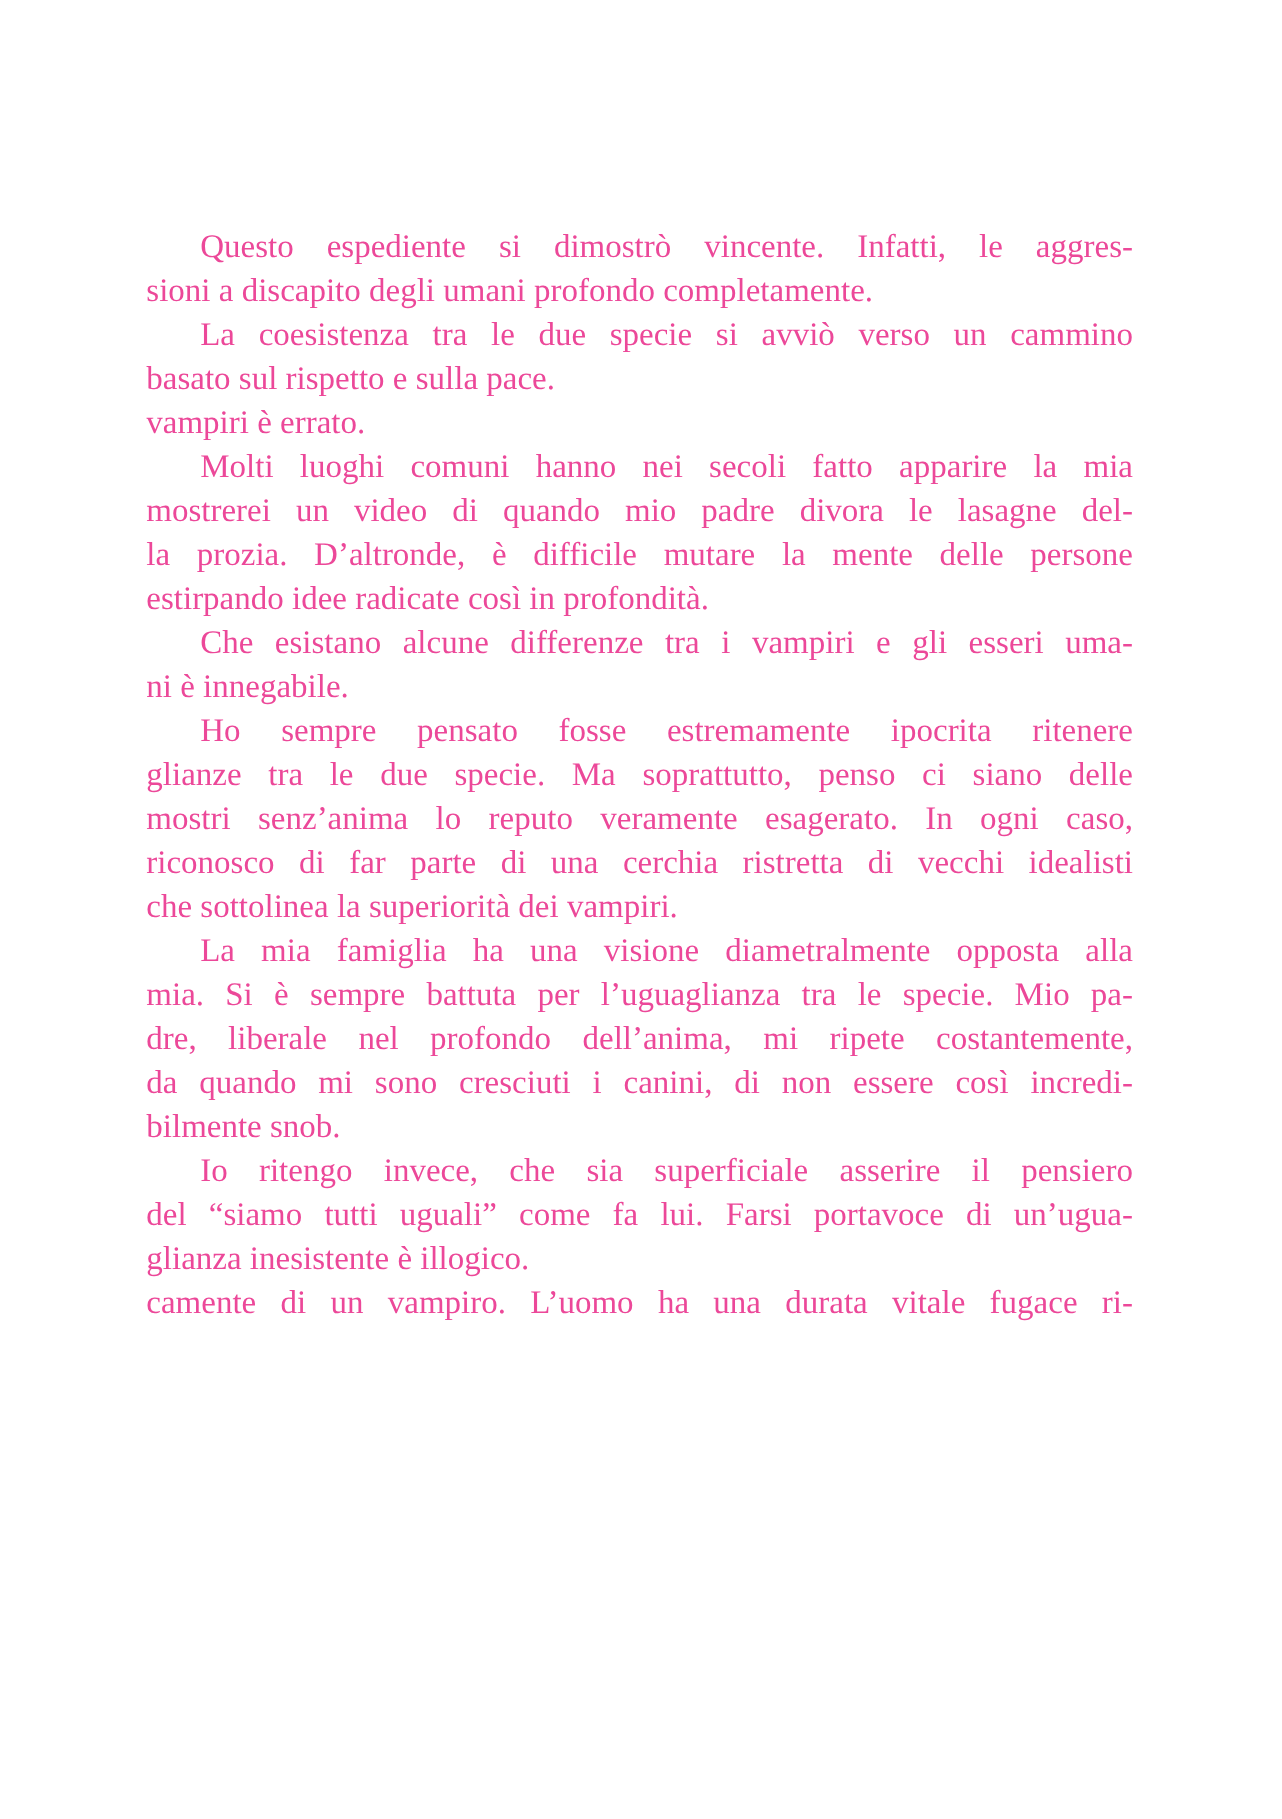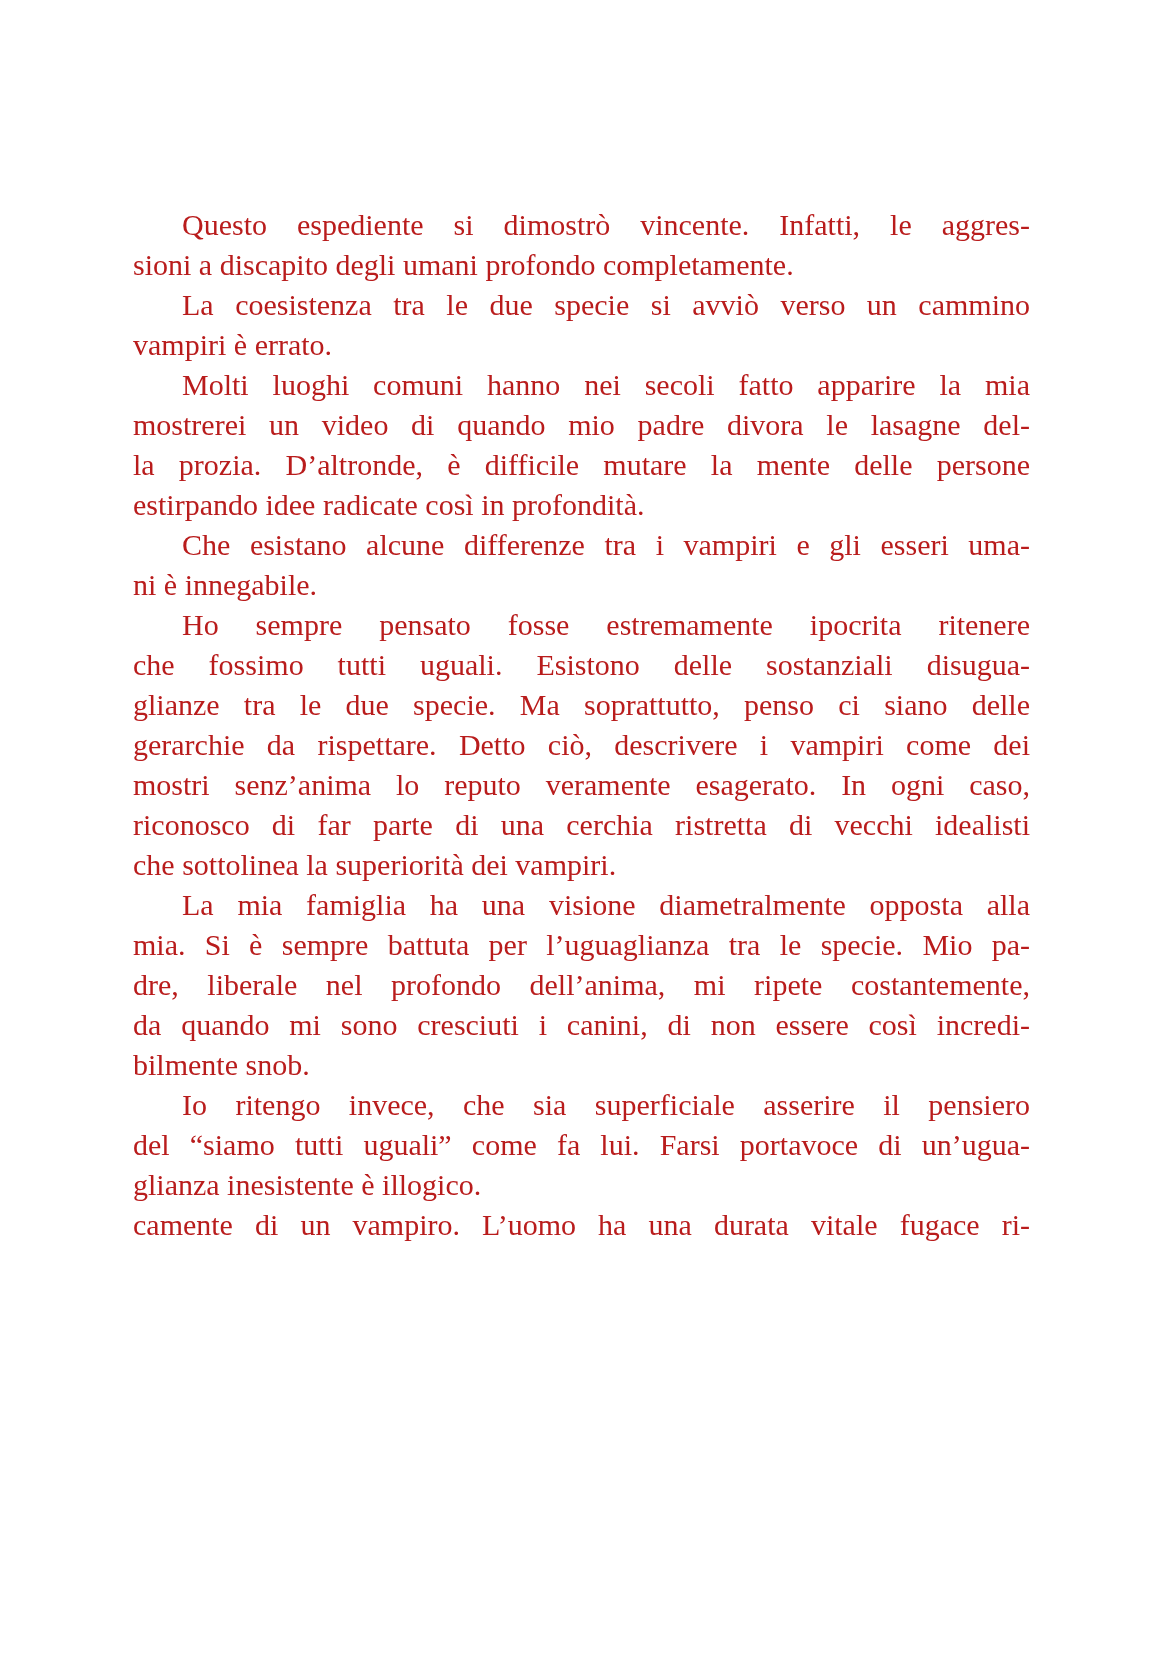--- a/index.html
+++ b/index.html
@@ -44,46 +44,45 @@
     text-align-last: justify;
   }
   .line.indent {
     padding-left: 49px;
   }
 </style>
 </head>
 <body>
 
 <div class="book-page">
-  <div class="page-text" style="background: rgb(255, 255, 255); color: #b91c1c;">
+  <div class="page-text" style="background: rgb(255, 255, 255); color: #ec4899;">
       <div class="paragraph">
         <div class="line indent j">Questo espediente si dimostrò vincente. Infatti, le aggres-</div>
         <div class="line">sioni a discapito degli umani profondo completamente.</div>
       </div>
       <div class="paragraph">
         <div class="line indent j">La coesistenza tra le due specie si avviò verso un cammino</div>
+        <div class="line">basato sul rispetto e sulla pace.</div>
       </div>
       <div class="paragraph">
         <div class="line">vampiri è errato.</div>
       </div>
       <div class="paragraph">
         <div class="line indent j">Molti luoghi comuni hanno nei secoli fatto apparire la mia</div>
         <div class="line j">mostrerei un video di quando mio padre divora le lasagne del-</div>
         <div class="line j">la prozia. D’altronde, è difficile mutare la mente delle persone</div>
         <div class="line">estirpando idee radicate così in profondità.</div>
       </div>
       <div class="paragraph">
         <div class="line indent j">Che esistano alcune differenze tra i vampiri e gli esseri uma-</div>
         <div class="line">ni è innegabile.</div>
       </div>
       <div class="paragraph">
         <div class="line indent j">Ho sempre pensato fosse estremamente ipocrita ritenere</div>
-        <div class="line j">che fossimo tutti uguali. Esistono delle sostanziali disugua-</div>
         <div class="line j">glianze tra le due specie. Ma soprattutto, penso ci siano delle</div>
-        <div class="line j">gerarchie da rispettare. Detto ciò, descrivere i vampiri come dei</div>
         <div class="line j">mostri senz’anima lo reputo veramente esagerato. In ogni caso,</div>
         <div class="line j">riconosco di far parte di una cerchia ristretta di vecchi idealisti</div>
         <div class="line">che sottolinea la superiorità dei vampiri.</div>
       </div>
       <div class="paragraph">
         <div class="line indent j">La mia famiglia ha una visione diametralmente opposta alla</div>
         <div class="line j">mia. Si è sempre battuta per l’uguaglianza tra le specie. Mio pa-</div>
         <div class="line j">dre, liberale nel profondo dell’anima, mi ripete costantemente,</div>
         <div class="line j">da quando mi sono cresciuti i canini, di non essere così incredi-</div>
         <div class="line">bilmente snob.</div>

